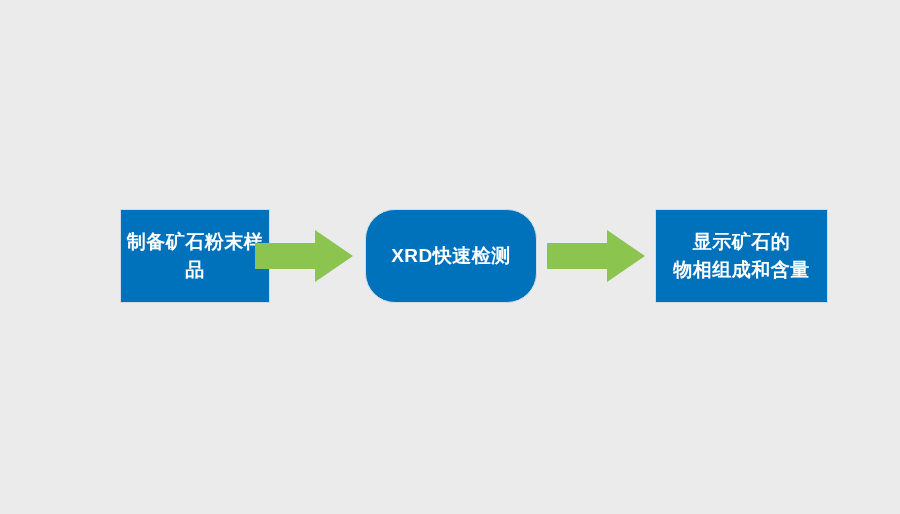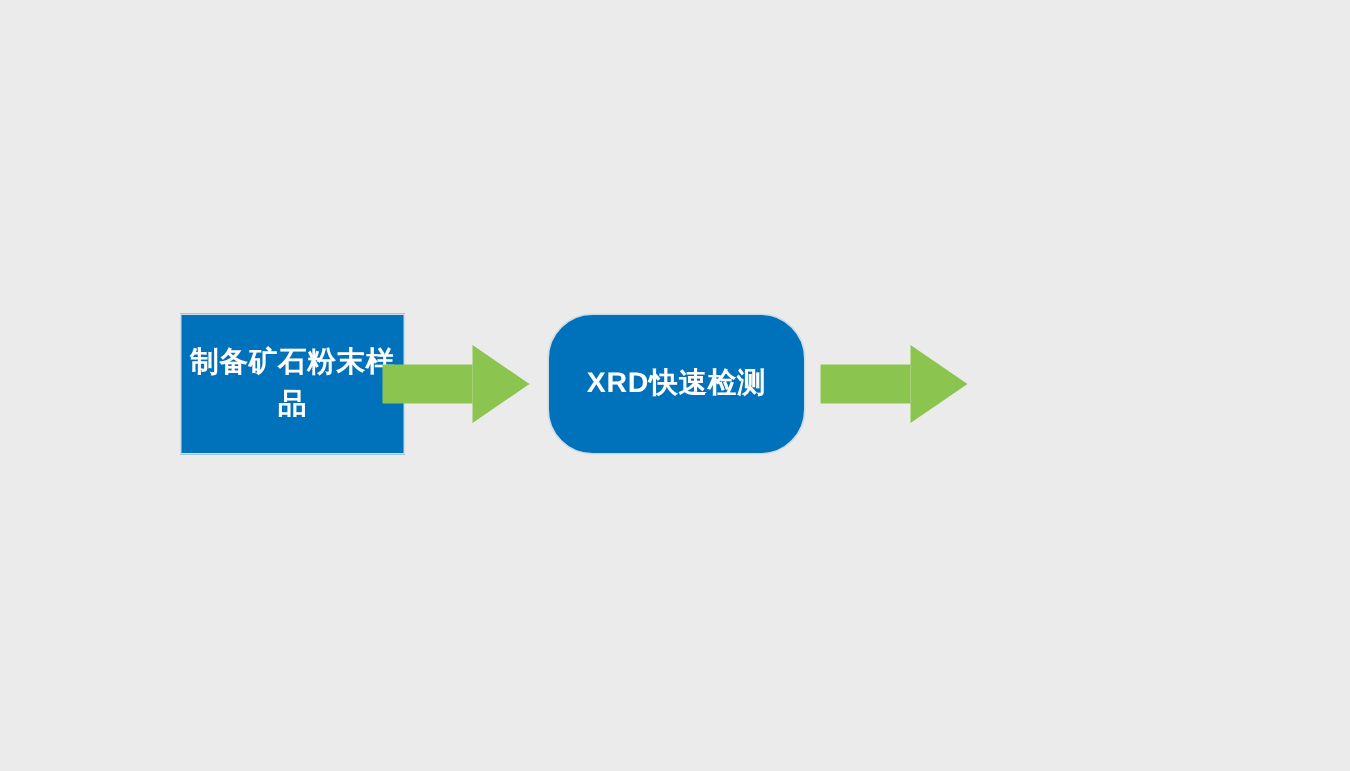--- a/index.html
+++ b/index.html
@@ -84,14 +84,18 @@
 
   <div class="flow-box box-2">
     <span class="label">XRD快速检测</span>
   </div>
 
   <div class="flow-arrow arrow-2">
     <span class="shaft"></span>
     <span class="head"></span>
   </div>
 
+  <div class="flow-box box-3">
+    <span class="label">显示矿石的
+物相组成和含量</span>
+  </div>
 
 </div>
 
 </body></html>

